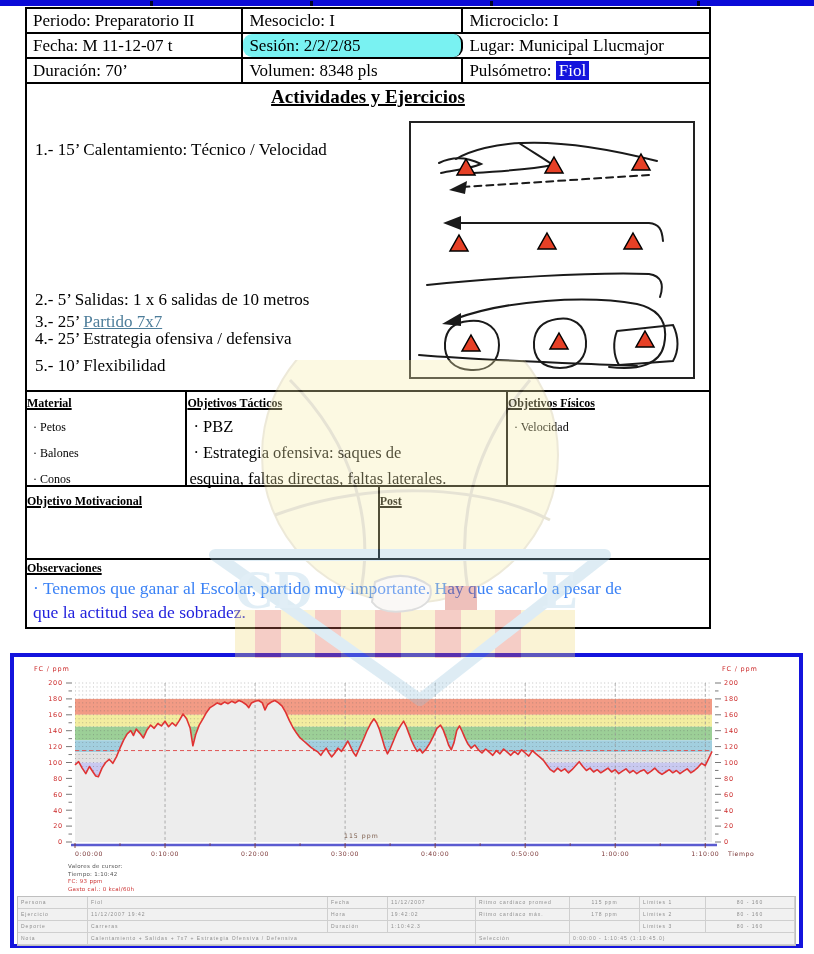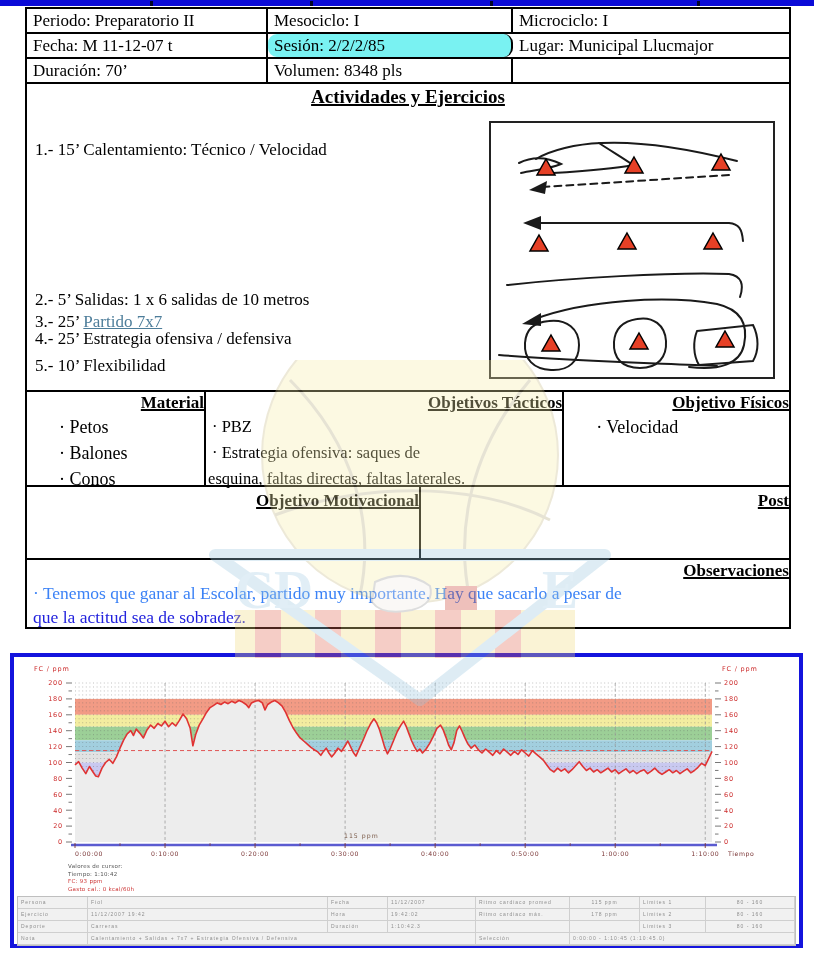--- a/index.html
+++ b/index.html
@@ -5,35 +5,35 @@
   html,body{margin:0;padding:0;background:#fff;}
   body{font-family:"Liberation Serif",serif;}
   *{box-sizing:border-box;}
   #page{position:relative;width:814px;height:954px;background:#fff;overflow:hidden;}
 
   
   #titlebar{position:absolute;left:0;top:0;width:814px;height:6px;background:#0b0bd8;z-index:4;}
   #titlebar .mark{position:absolute;top:1px;width:3px;height:5px;background:#000428;}
 
   
-  #doc{position:absolute;left:25px;top:7px;width:766px;height:622px;border:2px solid #000;z-index:3;background:transparent;}
+  #doc{position:absolute;left:25px;top:7px;width:686px;height:622px;border:2px solid #000;z-index:3;background:transparent;}
   .row{display:flex;border-bottom:2px solid #000;}
   .cell{padding:1px 6px;font-size:17px;line-height:22px;color:#000;}
   .cb{border-right:2px solid #000;}
   .hl-cyan{background:#79f2f2;}
   .chip{background:#1414dd;color:#fff;padding:0 3px;}
-  .hdr{font-weight:bold;text-align:right;font-size:17px;}
+  .hdr{font-weight:bold;text-align:left;font-size:12px;}
   .hdr span{text-decoration:underline;text-decoration-thickness:2px;}
   #act-header{height:28px;text-align:center;font-size:19px;font-weight:bold;padding-top:2px;border-bottom:none;}
   #act-header span{text-decoration:underline;text-decoration-thickness:2px;}
   #act-body{position:relative;height:278px;border-bottom:none;}
   .act-item{position:absolute;left:8px;font-size:17px;white-space:nowrap;}
   .link{color:#4d7d9a;}
   #drill-box{position:absolute;right:14px;top:9px;width:286px;height:258px;border:2px solid #222;background:#fff;}
-  .m-item{font-size:18px;line-height:26px;margin-left:26px;}
+  .m-item{font-size:12px;line-height:26px;}
   .tac-line{font-size:16.5px;line-height:26px;}
   #obs-line-wrap{padding:0 6px;font-size:17.5px;line-height:24px;}
 
   
   #watermark{position:absolute;left:150px;top:360px;width:520px;height:350px;opacity:.33;z-index:5;pointer-events:none;}
 
   
   #panel{position:absolute;left:10px;top:653px;width:793px;height:295px;border:4px solid #1414dd;background:#fff;z-index:2;}
   #hr-svg{position:absolute;left:0;top:0;}
   #cursor-info{position:absolute;left:54px;top:206px;font-family:"DejaVu Sans",sans-serif;font-size:5.5px;line-height:7.5px;letter-spacing:.3px;}
@@ -81,20 +81,21 @@
       <div class="cell" style="width:274px">Microciclo: I</div>
     </div>
     <div class="row" style="height:25px">
       <div class="cell cb" style="width:241px">Fecha: M 11-12-07 t</div>
       <div class="cell cb hl-cyan" style="width: 245px; background: rgb(121, 242, 242); border-radius: 9px;">Sesión: 2/2/2/85</div>
       <div class="cell" style="width:274px">Lugar: Municipal Llucmajor</div>
     </div>
     <div class="row" style="height:25px">
       <div class="cell cb" style="width:241px">Duración: 70’</div>
       <div class="cell cb" style="width:245px">Volumen: 8348 pls</div>
+      <div class="cell" style="width:274px"><span>Pulsómetro: </span><span class="chip" style="background: rgb(20, 20, 221);">Fiol</span></div>
     </div>
 
     <div class="row" id="act-header">
         <div style="width:100%"><span>Actividades y Ejercicios</span></div>
       </div>
 
     <div class="row" id="act-body">
       <div class="act-item" style="top:28px">1.- 15’ Calentamiento: Técnico / Velocidad</div>
       <div class="act-item" style="top:178px">2.- 5’ Salidas: 1 x 6 salidas de 10 metros</div>
       <div class="act-item" style="top:200px"><span>3.- 25’ </span><a class="link" href="#">Partido 7x7</a></div>
@@ -147,21 +148,21 @@
         <div class="m-item" style="padding-left:6px">· Balones</div>
         <div class="m-item" style="padding-left:6px">· Conos</div>
       </div>
       <div class="cell cb" style="width:360px;padding:0">
         <div class="hdr"><span>Objetivos Tácticos</span></div>
         <div class="tac-line" style="padding-left:6px">· PBZ</div>
         <div class="tac-line" style="padding-left:6px">· Estrategia ofensiva: saques de</div>
         <div class="tac-line" style="padding-left:2px">esquina, faltas directas, faltas laterales.</div>
       </div>
       <div class="cell" style="width:226px;padding:0">
-        <div class="hdr"><span>Objetivo Físicos</span></div>
+        <div class="hdr"><span>Objetivos Físicos</span></div>
         <div class="m-item" style="padding-left:6px">· Velocidad</div>
       </div>
     </div>
 
     <div class="row" style="height:73px">
       <div class="cell cb" style="width:394px;padding:0">
         <div class="hdr" style="padding-top:3px"><span>Objetivo Motivacional</span></div>
       </div>
       <div class="cell" style="width:368px;padding:0">
         <div class="hdr" style="padding-top:3px"><span>Post</span></div>

